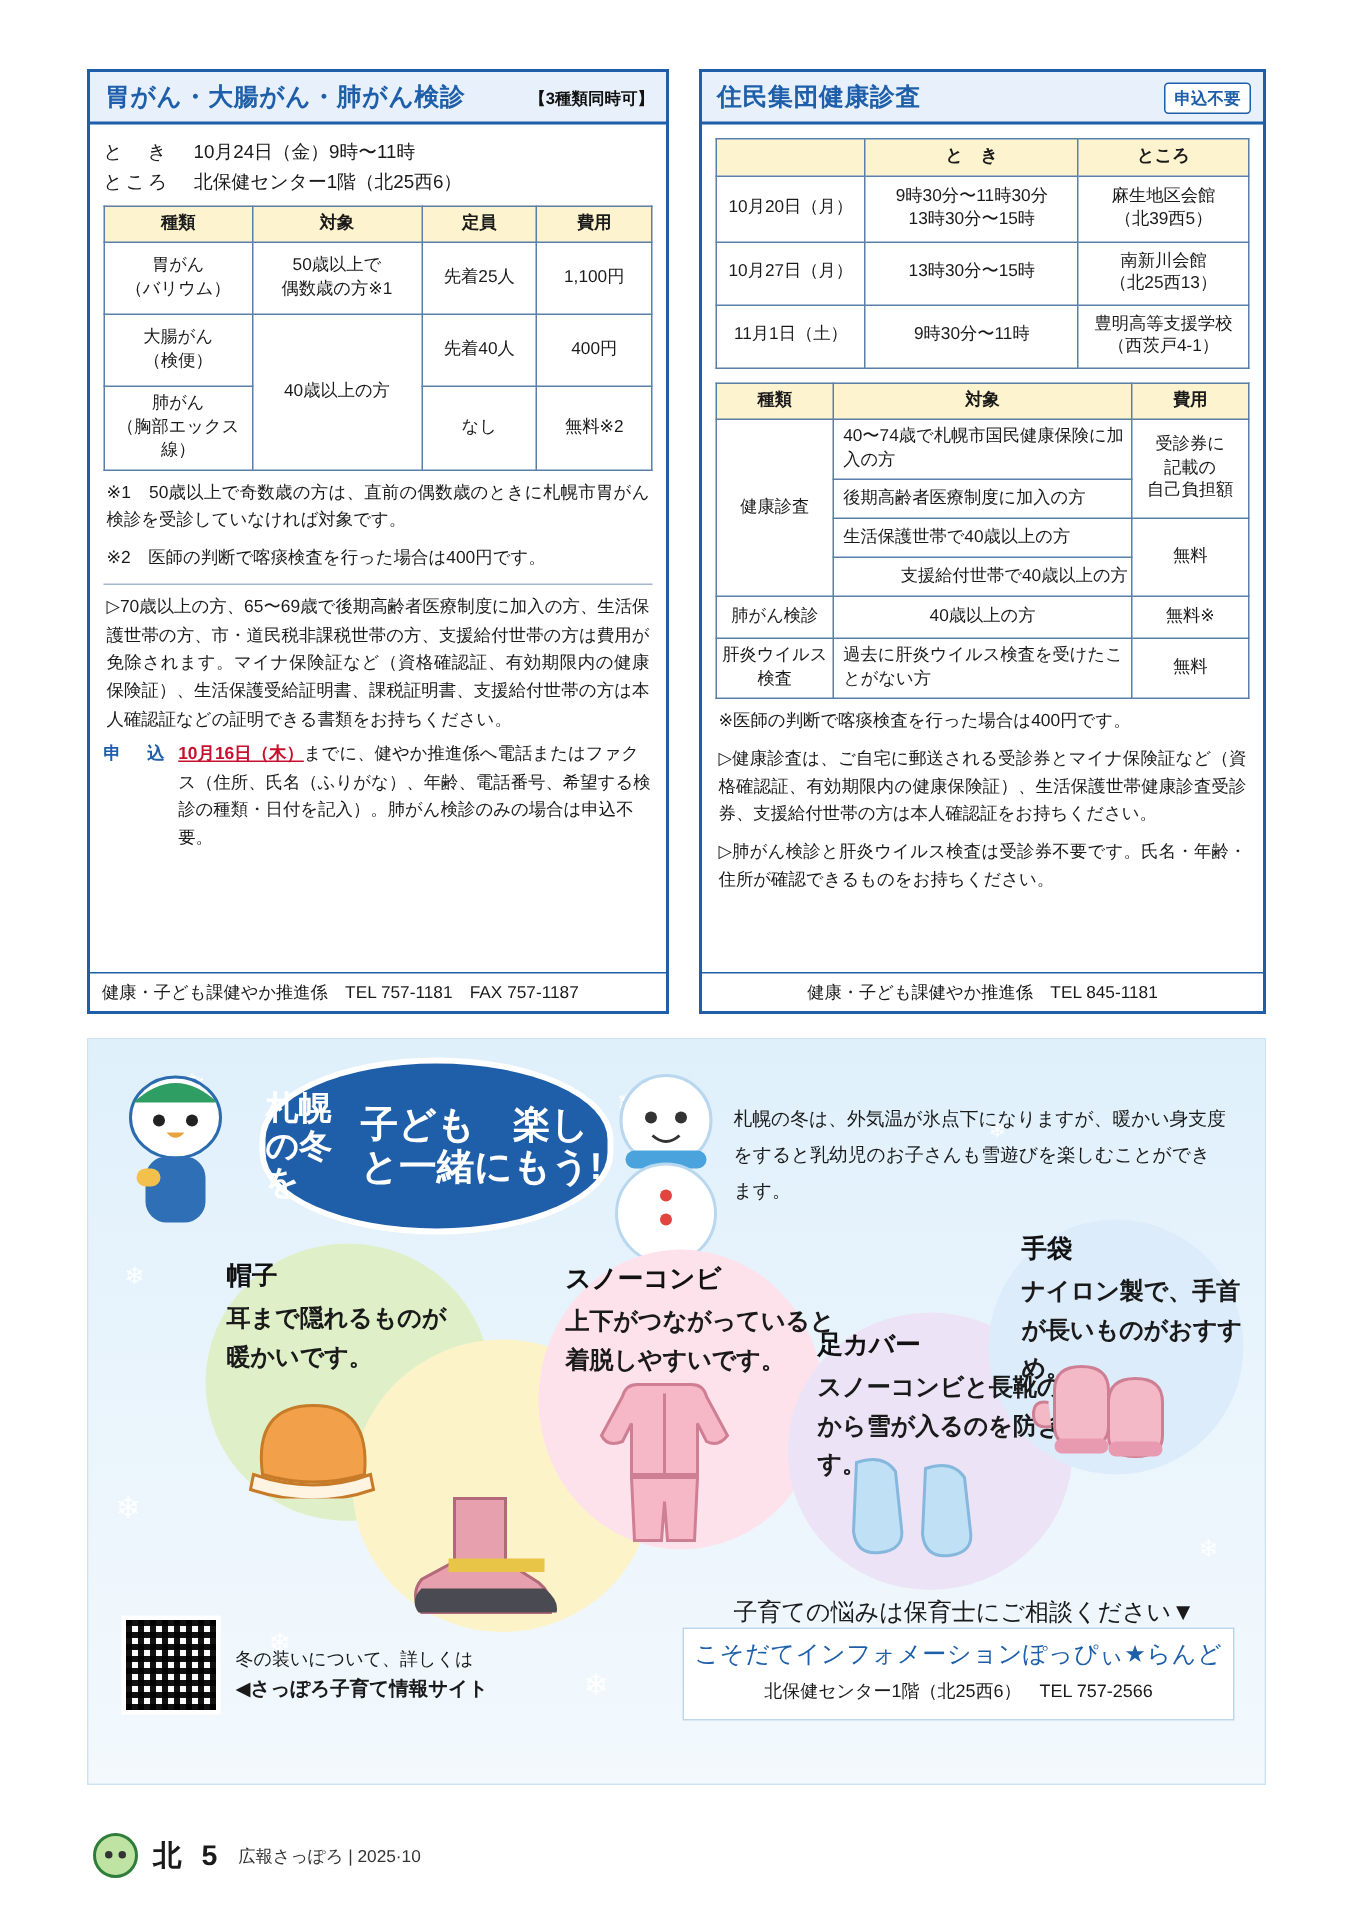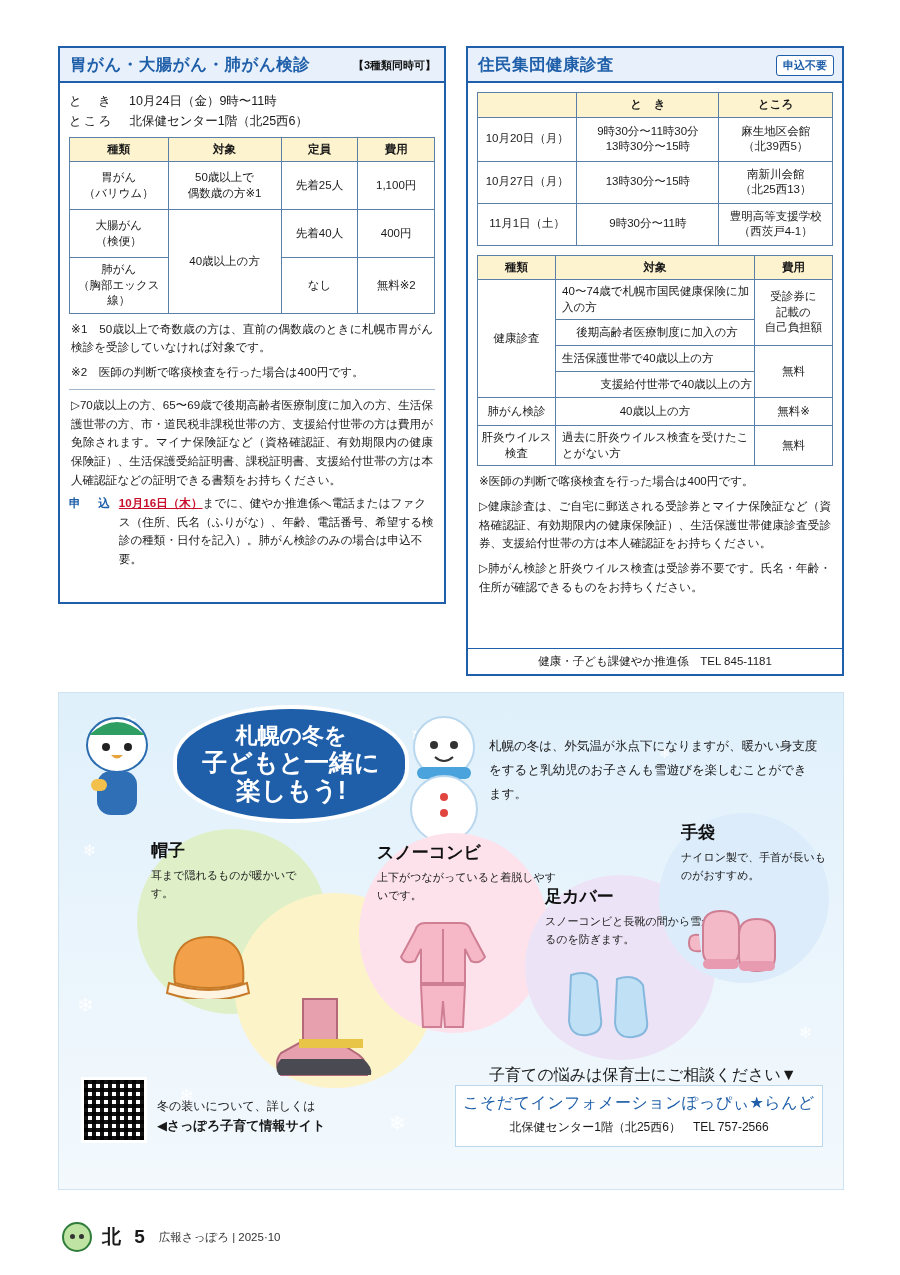--- a/index.html
+++ b/index.html
@@ -11,21 +11,21 @@
     color:#1a1a1a;
     font-size:13px;
   }
   
   .panel {
     position:absolute;
     top:46px;
     border:2px solid #1f5fa9;
     background:#fff;
   }
-  .panel.left { left:58px; width:388px; height:558px; }
+  .panel.left { left:58px; width:388px; height:630px; }
   .panel.right { left:466px; width:378px; height:630px; }
 
   .panel-head {
     background:#e8f1fb;
     border-bottom:2px solid #1f5fa9;
     padding:6px 8px 5px 10px;
     display:flex; align-items:center; justify-content:space-between;
   }
   .panel-title {
     color:#1f5fa9; font-weight:bold; font-size:16.5px; letter-spacing:0.5px;
@@ -71,41 +71,41 @@
     background:linear-gradient(180deg,#dff0fb 0%, #e9f4fc 45%, #f3f9fd 100%);
     border:1px solid #cfe4f3;
     overflow:hidden;
   }
   .snowflake { position:absolute; color:#ffffff; opacity:.95; font-size:17px; }
 
   .poster-banner {
     position:absolute; left:118px; top:16px; width:228px; height:110px;
     background:#1f5fa9; border-radius:50%/46%;
     box-shadow:0 0 0 4px #ffffff;
-    display:flex; flex-direction:column; align-items:center; justify-content:center;
+    display:flex; flex-direction:row; align-items:center; justify-content:center;
     color:#fff; font-weight:bold; line-height:1.12;
   }
   .poster-banner .l1 { font-size:22px; }
   .poster-banner .l2 { font-size:25px; }
   .poster-banner .l3 { font-size:25px; }
 
   .poster-lead {
     position:absolute; left:430px; top:42px; width:330px;
     font-size:12.5px; line-height:1.9;
   }
 
   .blob { position:absolute; border-radius:50%; }
   .blob.green { background:#dff0c8; }
   .blob.yellow { background:#fdf3c8; }
   .blob.pink { background:#fde2ec; }
   .blob.lav { background:#ece4f6; }
   .blob.blue { background:#dcecfa; }
 
   .item-title { font-weight:bold; font-size:17px; color:#111; }
-  .item-text { font-size:11px; line-height:1.6; }
+  .item-text { font-size:16px; line-height:1.6;font-weight:bold; }
 
   .qr {
     position:absolute; left:22px; top:384px; width:66px; height:66px;
     background:
       repeating-linear-gradient(90deg,#111 0 4px,#fff 4px 8px),
       repeating-linear-gradient(0deg,#111 0 4px,#fff 4px 8px);
     background-blend-mode:multiply;
     border:3px solid #fff;
   }
   .qr-caption { position:absolute; left:98px; top:404px; font-size:12px; line-height:1.6; }
@@ -187,20 +187,21 @@
     <hr class="sep">
     <div class="note">▷70歳以上の方、65〜69歳で後期高齢者医療制度に加入の方、生活保護世帯の方、市・道民税非課税世帯の方、支援給付世帯の方は費用が免除されます。マイナ保険証など（資格確認証、有効期限内の健康保険証）、生活保護受給証明書、課税証明書、支援給付世帯の方は本人確認証などの証明できる書類をお持ちください。</div>
 
     <div class="apply-block">
       <span class="apply-label">申　込</span>
       <span style="padding-left:6px">
         <span class="red">10月16日（木）</span><span>までに、健やか推進係へ電話またはファクス（住所、氏名（ふりがな）、年齢、電話番号、希望する検診の種類・日付を記入）。肺がん検診のみの場合は申込不要。</span>
       </span>
     </div>
   </div>
+  <div class="panel-foot">健康・子ども課健やか推進係　TEL 757-1181　FAX 757-1187</div>
 </div>
 
 <div class="panel right">
   <div class="panel-head">
     <span class="panel-title">住民集団健康診査</span>
     <span class="head-badge boxed">申込不要</span>
   </div>
   <div class="panel-body">
     <table class="grid" style="margin-top:2px">
       <thead>
@@ -243,21 +244,21 @@
       </thead>
       <tbody>
         <tr>
           <td rowspan="4">健康診査</td>
           <td style="height:36px;text-align:left;padding-left:6px">40〜74歳で札幌市国民健康保険に加入の方</td>
           <td rowspan="2" style="white-space:pre-line">受診券に
 記載の
 自己負担額</td>
         </tr>
         <tr>
-          <td style="height:26px;text-align:center;padding-left:6px">後期高齢者医療制度に加入の方</td>
+          <td style="height:26px;text-align:left;padding-left:6px">後期高齢者医療制度に加入の方</td>
         </tr>
         <tr>
           <td style="height:26px;text-align:left;padding-left:6px">生活保護世帯で40歳以上の方</td>
           <td rowspan="2">無料</td>
         </tr>
         <tr>
           <td style="height:26px;text-align:right;padding-left:6px">支援給付世帯で40歳以上の方</td>
         </tr>
         <tr>
           <td style="height:28px">肺がん検診</td>

